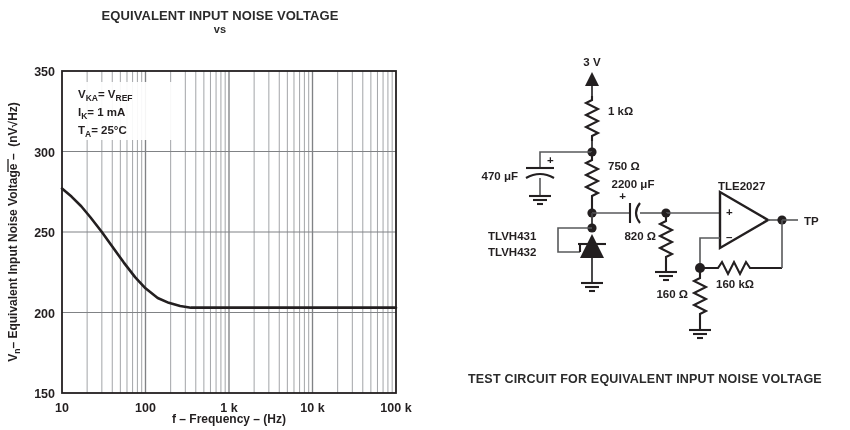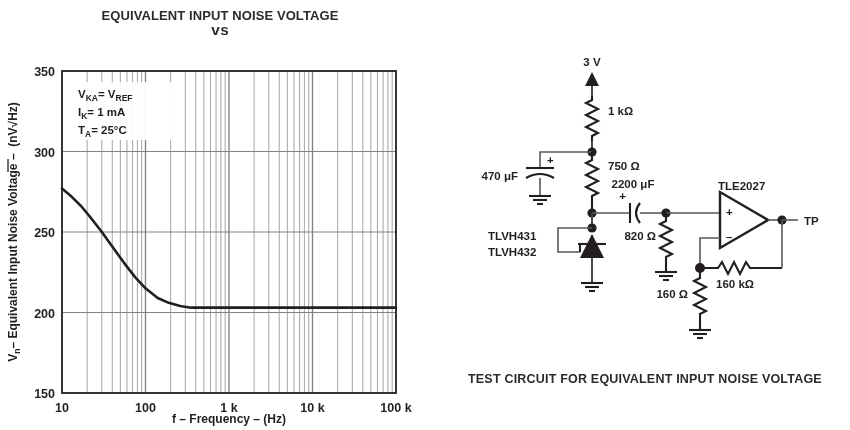--- a/index.html
+++ b/index.html
@@ -5,21 +5,21 @@
   html,body{margin:0;padding:0;background:#ffffff;}
   body{width:850px;height:430px;position:relative;overflow:hidden;
        font-family:"Liberation Sans","DejaVu Sans",sans-serif;color:#231f20;}
   .root{position:absolute;left:0;top:0;width:850px;height:430px;}
 
   
   #chart-panel{position:absolute;left:0;top:8px;width:430px;height:424px;}
   .chart-title{position:absolute;width:400px;left:20px;text-align:center;
       font-size:13px;font-weight:bold;letter-spacing:.1px;color:#2b2b2b;}
   #title-line1{top:0px;}
-  #title-line2{top:15px;font-size:15px;font-family:Liberation Mono, monospace;}
+  #title-line2{top:15px;font-size:11px;}
   #title-line3{top:30px;}
 
   #plot-svg{position:absolute;left:0;top:0;}
 
   .ytick,.xtick{font-size:12.5px;font-weight:bold;fill:#231f20;}
   .axis-title{font-size:12px;font-weight:bold;fill:#231f20;}
 
   .annot{font-size:11.5px;font-weight:bold;fill:#231f20;}
   .sub{font-size:8.5px;font-weight:bold;}
 

